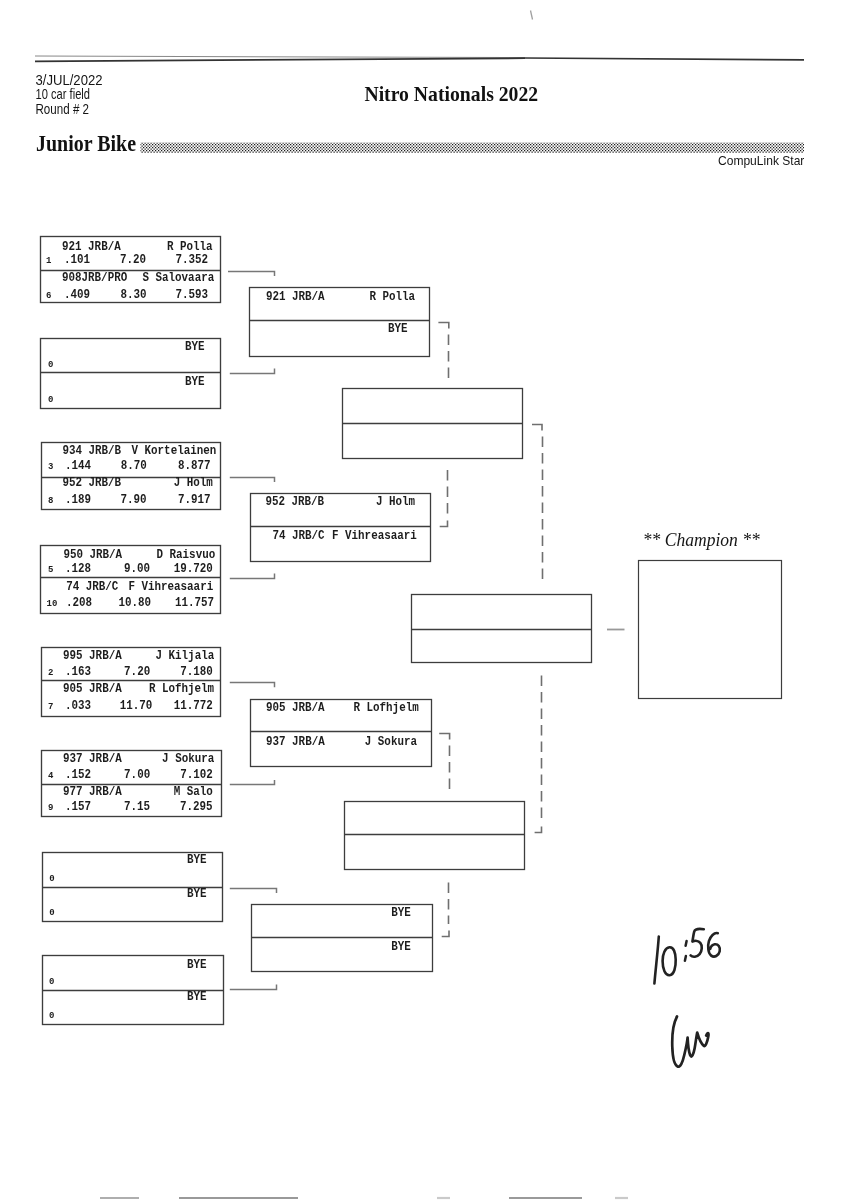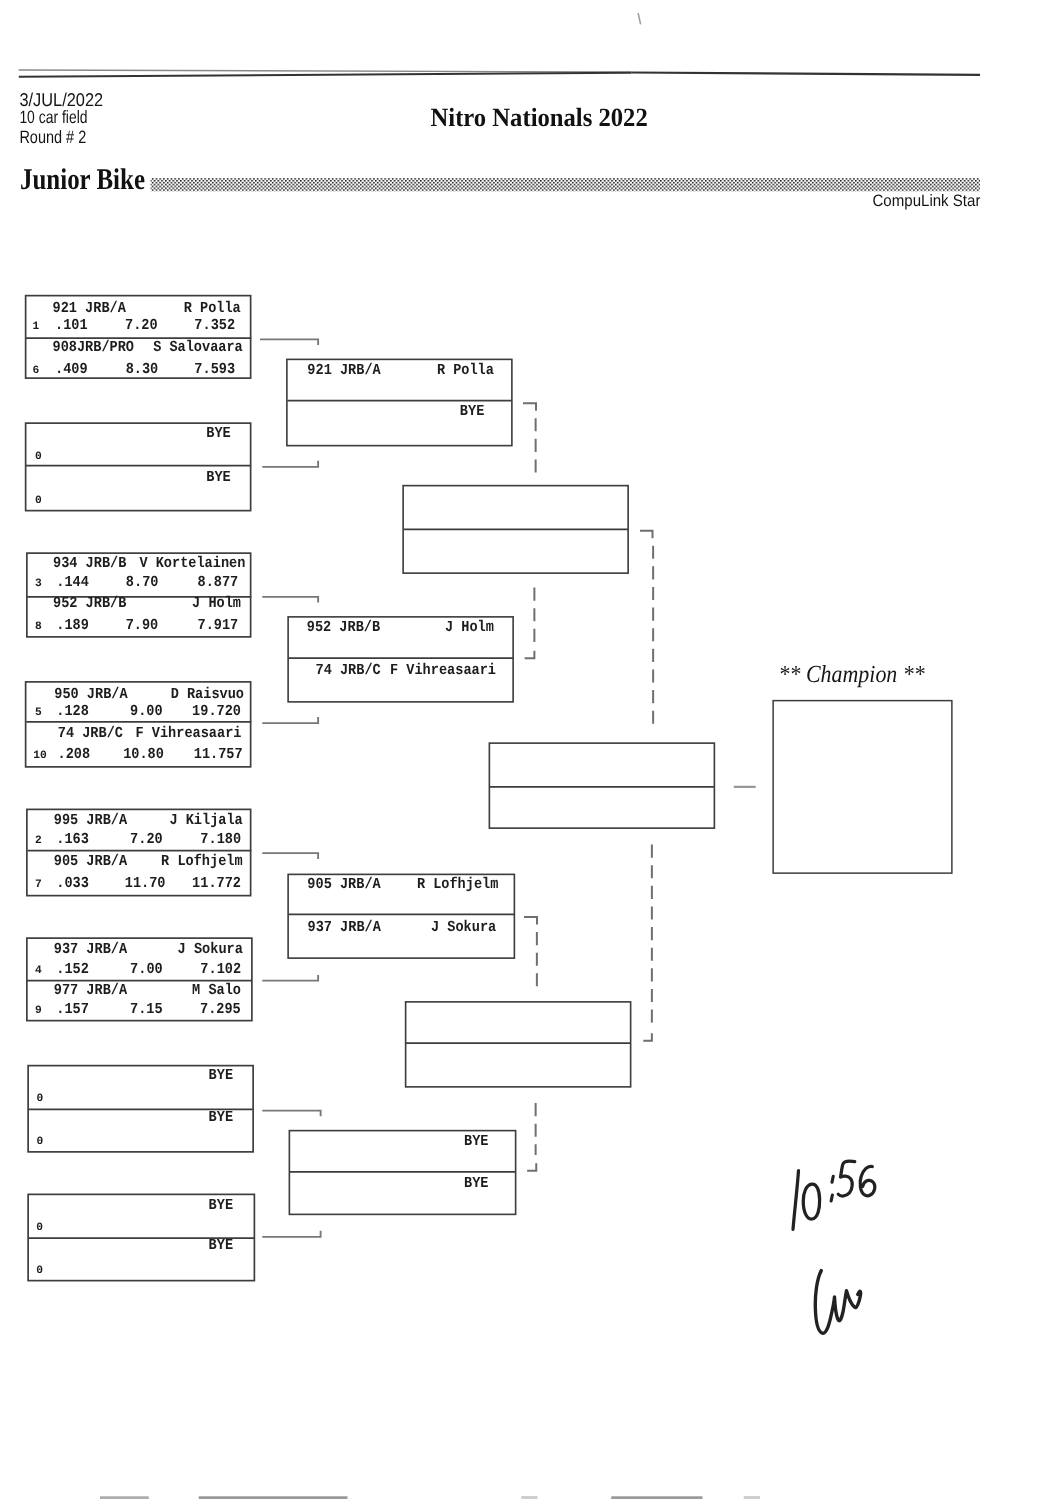--- a/index.html
+++ b/index.html
@@ -1,15 +1,15 @@
 <!DOCTYPE html>
 <html><head><meta charset="utf-8">
 <style>
 html,body{margin:0;padding:0;background:#fff;}
-#page{position:relative;width:784px;height:1200px;background:#ffffff;overflow:hidden;}
+#page{position:relative;width:784px;height:1200px;background:#ffffff;overflow:hidden;margin-left:20px;}
 </style></head>
 <body>
 <div id="page">
 <svg width="848" height="1200" viewBox="0 0 848 1200">
 <defs>
 <pattern id="ht" width="3" height="3" patternUnits="userSpaceOnUse">
 <rect width="3" height="3" fill="#ffffff"></rect>
 <rect x="0" y="0" width="1.25" height="1.25" fill="#181818"></rect>
 <rect x="1.5" y="1.5" width="1.25" height="1.25" fill="#181818"></rect>
 </pattern>

